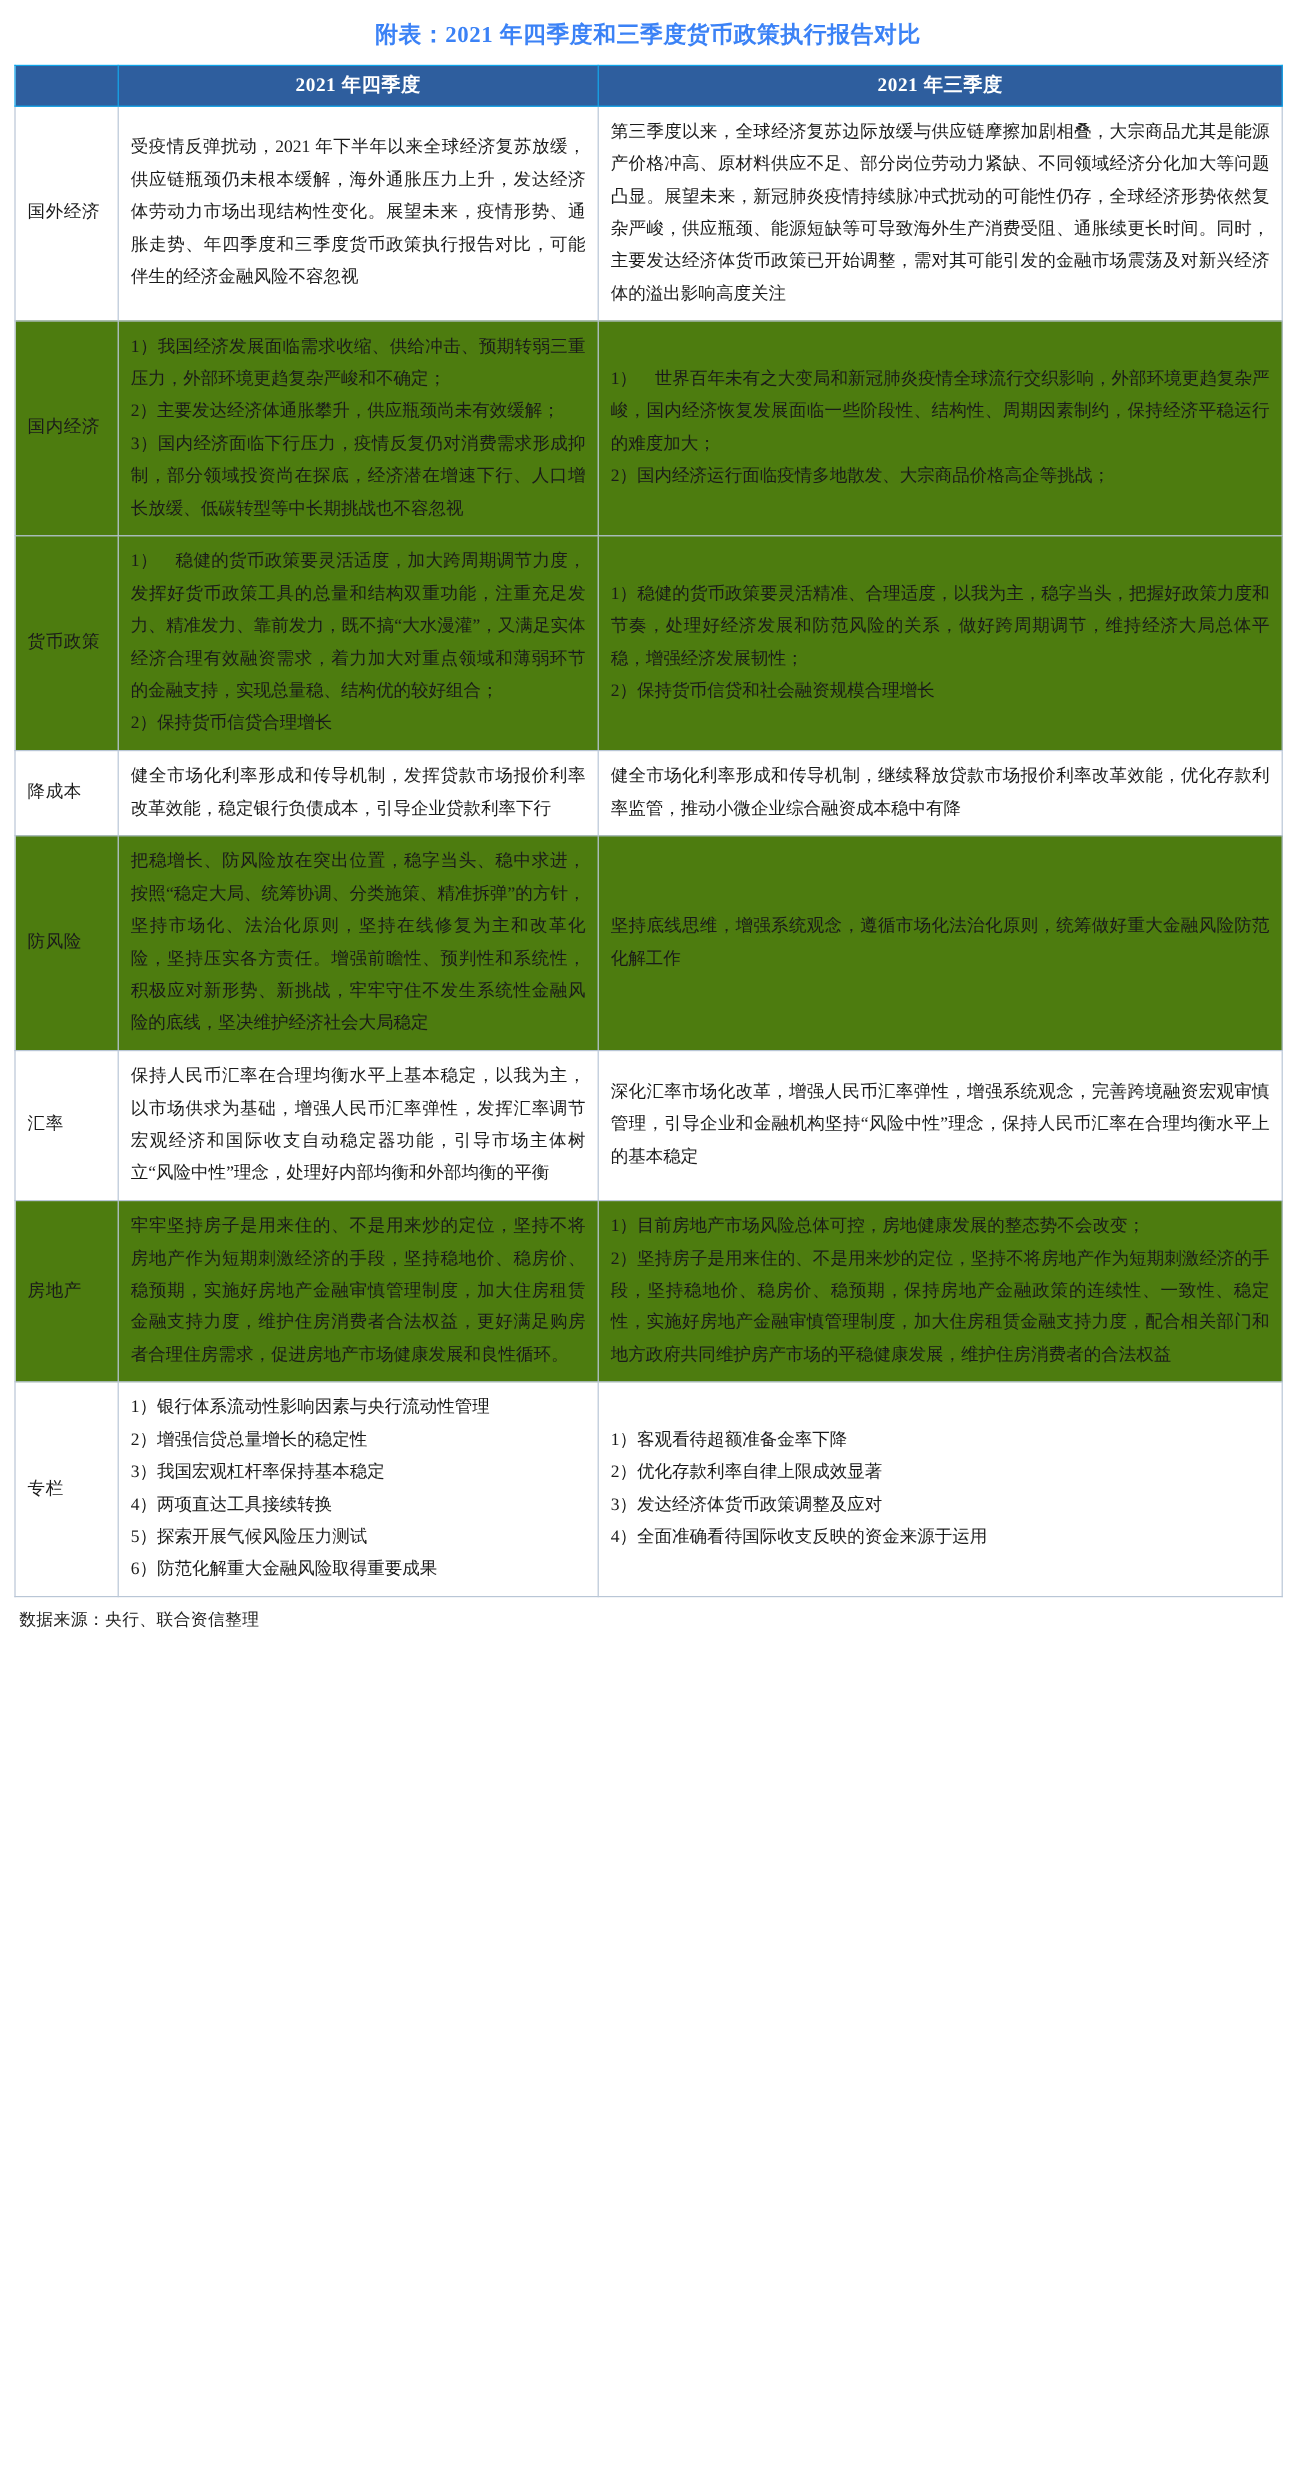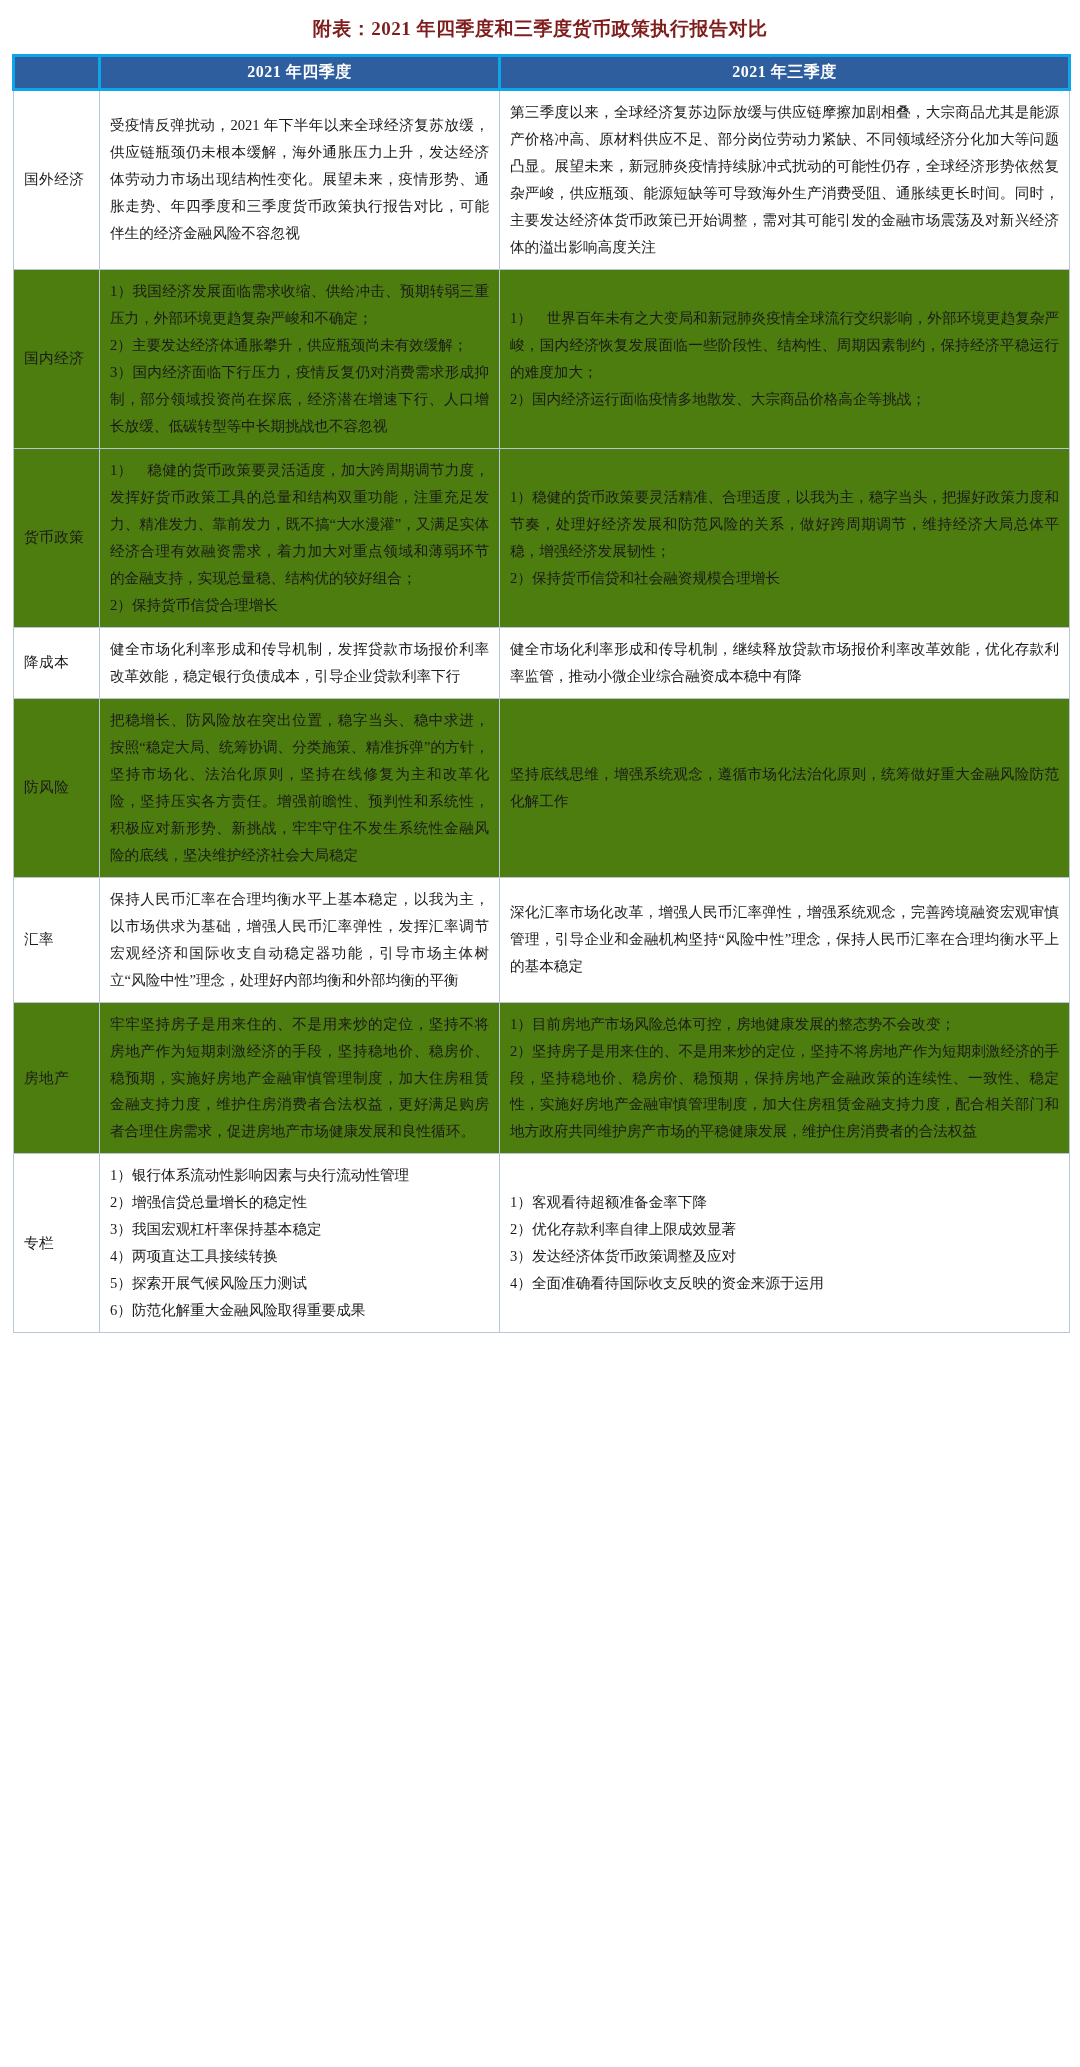--- a/index.html
+++ b/index.html
@@ -14,37 +14,37 @@
     width: 1080px;
     min-height: 2067px;
     padding: 10px 12px 0 12px;
   }
   .doc-title {
     text-align: center;
     font-size: 19px;
     font-weight: bold;
     letter-spacing: 0.5px;
     padding: 6px 0 12px 0;
-    color: #7f1d1d;
+    color: #3b82f6;
   }
   table.cmp {
     width: 1056px;
     border-collapse: collapse;
     table-layout: fixed;
   }
   table.cmp col.c-label { width: 86px; }
   table.cmp col.c-q4 { width: 400px; }
   table.cmp col.c-q3 { width: 570px; }
   table.cmp th {
     background: #2e5e9e;
     color: #ffffff;
     font-size: 16px;
     font-weight: bold;
     height: 34px;
-    border: 3px solid #0ea5e9;
+    border: 1px solid #0ea5e9;
     letter-spacing: 0.5px;
     text-align: center;
   }
   table.cmp th.corner { background: #2e5e9e; }
   table.cmp td {
     border: 1px solid #b9c6d6;
     vertical-align: middle;
     font-size: 14.6px;
     line-height: 1.85;
     padding: 8px 10px;
@@ -127,14 +127,15 @@
           <td class="cell mid-v">1）目前房地产市场风险总体可控，房地健康发展的整态势不会改变；<br>2）坚持房子是用来住的、不是用来炒的定位，坚持不将房地产作为短期刺激经济的手段，坚持稳地价、稳房价、稳预期，<b>保持房地产金融政策的连续性、一致性、稳定性</b>，实施好房地产金融审慎管理制度，加大住房租赁金融支持力度，配合相关部门和地方政府共同维护房产市场的平稳健康发展，维护住房消费者的合法权益</td>
         </tr>
         <tr class="plain">
           <td class="rowlabel">专栏</td>
           <td class="cell mid-v">1）银行体系流动性影响因素与央行流动性管理<br>2）增强信贷总量增长的稳定性<br>3）我国宏观杠杆率保持基本稳定<br>4）两项直达工具接续转换<br>5）探索开展气候风险压力测试<br>6）防范化解重大金融风险取得重要成果</td>
           <td class="cell mid-v">1）客观看待超额准备金率下降<br>2）优化存款利率自律上限成效显著<br>3）发达经济体货币政策调整及应对<br>4）全面准确看待国际收支反映的资金来源于运用</td>
         </tr>
       </tbody>
   </table>
 
+  <div class="src">数据来源：央行、联合资信整理</div>
 
 </div>
 
 </body></html>

